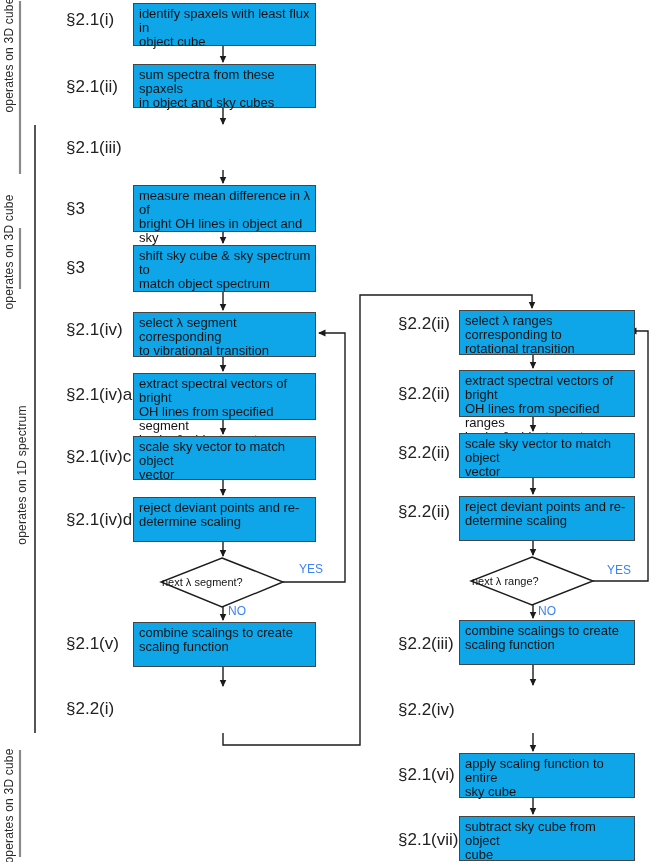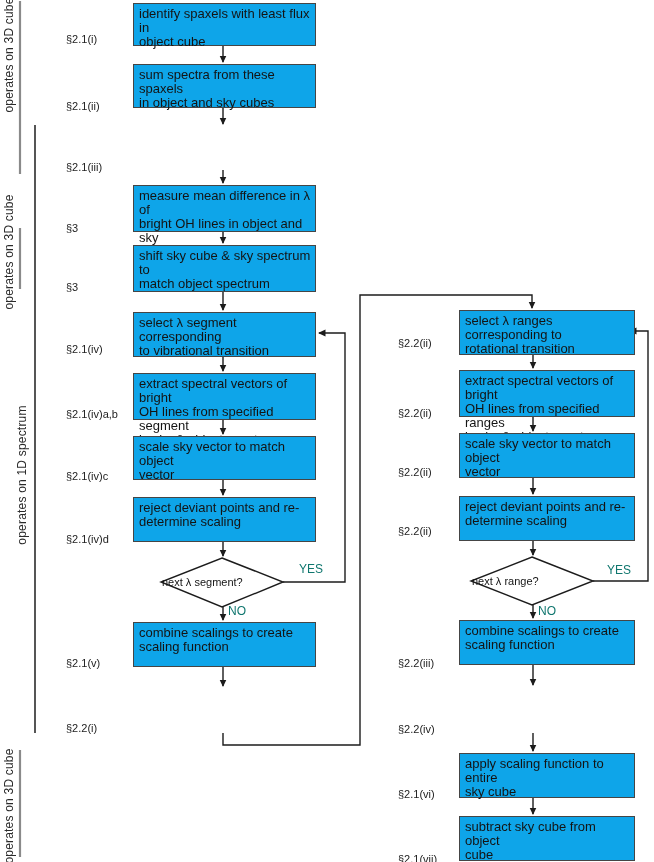--- a/index.html
+++ b/index.html
@@ -10,30 +10,29 @@
   }
   .layer{position:absolute;left:0;top:0;}
   .box{
     position:absolute;left:133px;width:183px;box-sizing:border-box;
     background:#0ea5e9;border:1.5px solid #454545;
     font-size:13px;line-height:14px;padding:3px 4px 0 5px;
     white-space:pre-line;color:#141414;
   }
   .box.r{left:459px;width:176px;}
   .ref{
-    position:absolute;left:66px;font-size:11px;line-height:13px;color:#222;
+    position:absolute;left:66px;font-size:17px;line-height:13px;color:#222;
     white-space:nowrap;
-    margin-top:20px;
   }
   .ref.r{left:398px;}
   .dtext{
     position:absolute;width:120px;text-align:left;font-size:11px;line-height:13px;
     transform:translate(-50%,-50%);color:#141414;
   }
-  .yn{position:absolute;font-size:12px;line-height:13px;color:#0f766e;}
+  .yn{position:absolute;font-size:12px;line-height:13px;color:#3b82f6;}
   .vlabel{
     position:absolute;transform:translate(-50%,-50%) rotate(-90deg);
     white-space:nowrap;font-size:12px;color:#2a2a2a;letter-spacing:.2px;
   }
 </style>
 </head>
 <body>
 
 <div class="stage">
 

